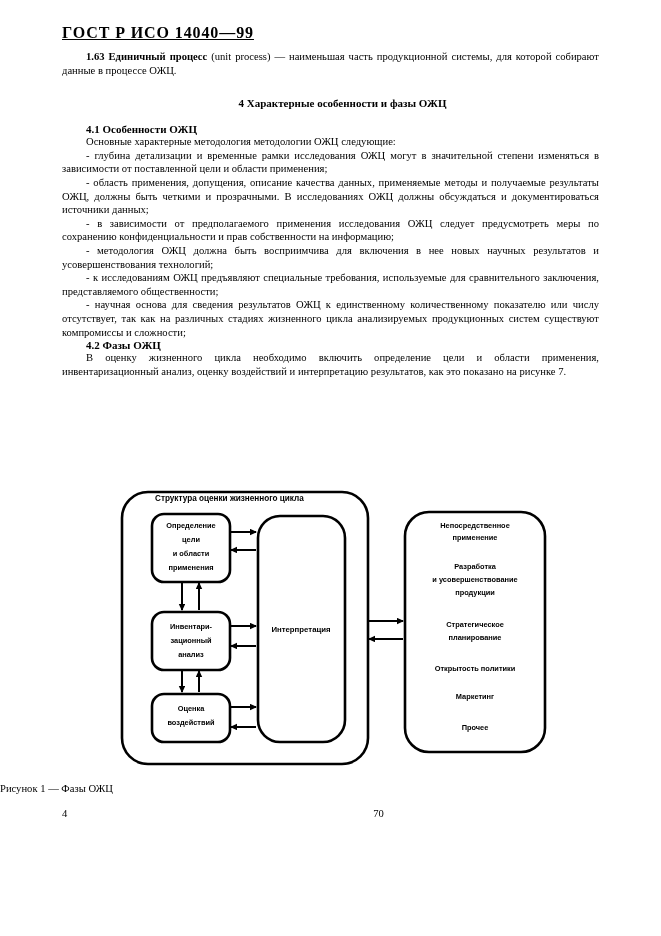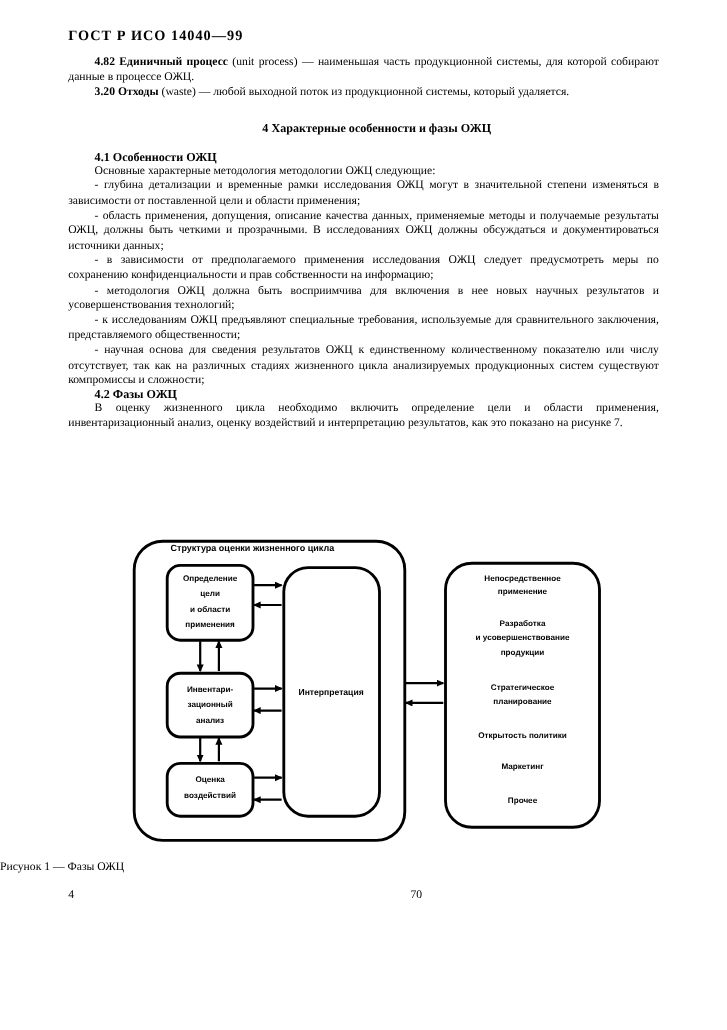--- a/index.html
+++ b/index.html
@@ -20,23 +20,24 @@
     position: absolute;
     left: 0;
     top: 0;
     width: 661px;
     height: 936px;
   }
   .header {
     position: absolute;
     left: 62px;
     top: 24px;
-    font-size: 13px;
+    font-size: 16px;
     font-weight: bold;
     letter-spacing: 0.9px;
+    text-decoration: underline;
   }
   .content {
     position: absolute;
     left: 62px;
     top: 50px;
     width: 537px;
   }
   p.body {
     margin: 0;
     font-size: 10.6px;
@@ -108,23 +109,22 @@
 </style>
 </head>
 <body>
 
 <div class="page">
 
   <div class="header">ГОСТ Р ИСО 14040—99</div>
 
   <div class="content">
 
-    <p class="body indent"><span class="b">4.82</span> <span class="b">Единичный процесс</span><span> (unit process) — наименьшая часть продукционной системы, для которой собирают данные в процессе ОЖЦ.</span></p>
-
-    <p class="body indent"><span class="b">3.20</span> <span class="b">Отходы</span><span> (waste) — любой выходной поток из продукционной системы, который удаляется.</span></p>
+    <p class="body indent"><span class="b">1.63</span> <span class="b">Единичный процесс</span><span> (unit process) — наименьшая часть продукционной системы, для которой собирают данные в процессе ОЖЦ.</span></p>
+
 
     <div class="gap-lg"></div>
 
     <h2 class="sec">4  Характерные особенности и фазы ОЖЦ</h2>
 
     <div class="gap-md"></div>
 
     <h3 class="subsec">4.1  Особенности ОЖЦ</h3>
 
     <p class="body indent">Основные характерные методология методологии ОЖЦ следующие:</p>

